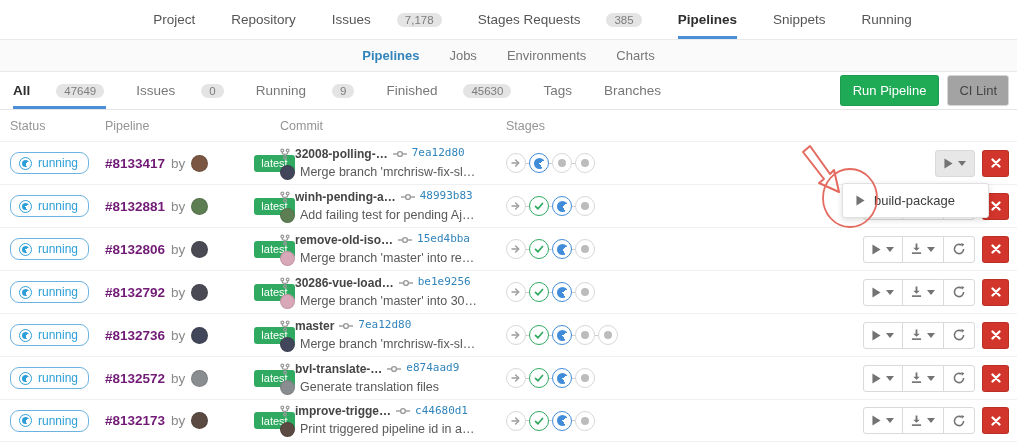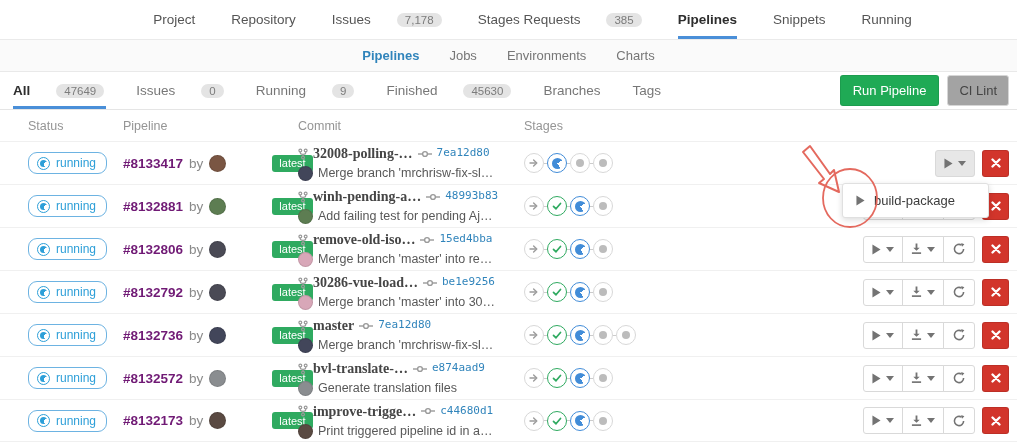--- a/index.html
+++ b/index.html
@@ -21,38 +21,38 @@
   .filter-bar { height:38px; border-bottom:1px solid #e5e5e5; display:flex; align-items:stretch; padding:0 8px 0 13px; background:#fff; }
   .filter-tabs { display:flex; }
   .filter-tab { position:relative; display:flex; align-items:center; gap:7px; padding:0 16px; font-size:13.5px; color:#777; cursor:pointer; }
   .filter-tab:first-child { padding-left:0; }
   .filter-tab.active { color:#2e2e2e; font-weight:bold; }
   .filter-tab.active::after { content:""; position:absolute; left:0; right:14px; bottom:0; height:3px; background:var(--active-underline,#4a8fd8); }
   .bar-actions { margin-left:auto; display:flex; gap:8px; align-items:center;justify-content:center; }
   .btn-green { background:var(--green,#1faa55); color:#fff; border:1px solid rgba(0,0,0,.08); border-radius:3px; padding:7px 12px; font-size:13px; cursor:pointer; font-family:inherit; }
   .btn-outline { background:#a3a3a3; border:1px solid #d6d6d6; border-radius:3px; padding:7px 11px; font-size:13px; color:#444; cursor:pointer; font-family:inherit; }
   
-  .grid-cols { display:grid; grid-template-columns:95px 175px 226px 170px 1fr; padding-left:28px; align-items:center; }
+  .grid-cols { display:grid; grid-template-columns:95px 175px 226px 170px 1fr; padding-left:10px; align-items:center; }
   .table-header { height:31px; color:#959595; font-size:12.5px; }
   .p-row { height:43px; border-top:1px solid #f0f0f0; }
   .p-row:last-child { border-bottom:1px solid #f0f0f0; }
   .cell { min-width:0; }
   
   .status-badge { display:inline-flex; align-items:center; gap:6px; border:1px solid #6db3e2; color:var(--running-blue,#2d9fd8); border-radius:9px; padding:3px 10px 3px 8px; font-size:12px; cursor:pointer; background:#fff; }
   .status-icon { width:13px; height:13px; border:1px solid var(--running-blue,#2d9fd8); border-radius:50%; display:inline-flex; align-items:center; justify-content:center; }
   .status-pie { width:7px; height:7px; border-radius:50%; background:conic-gradient(from 160deg, var(--running-blue,#2d9fd8) 0 260deg, transparent 260deg); }
   
   .pipeline-cell { display:flex; align-items:center; gap:6px; font-size:13.5px; color:#585858; }
   .pipeline-cell a { color:#701a75; text-decoration:none; cursor:pointer;font-weight:bold; }
   .by-label { color:#8a8a8a; }
   .avatar { width:17px; height:17px; border-radius:50%; display:inline-block; flex:none; border:1px solid rgba(0,0,0,.1); cursor:pointer; }
   .latest-badge { background:var(--latest-green,#2faa60); color:#fff; border-radius:3px; padding:2.5px 7px; font-size:11px;margin-left:40px; }
   
   .commit-line { display:flex; align-items:center; gap:5px; line-height:1.5; }
-  .branch-name { font-family:Liberation Serif, serif; font-weight:bold; font-size:14px; color:#454545; cursor:pointer; }
+  .branch-name { font-family:Liberation Sans, sans-serif; font-weight:bold; font-size:12px; color:#454545; cursor:pointer; }
   .sha-link { font-family:"DejaVu Sans Mono", monospace; font-size:11px; color:var(--link-blue,#3084bb); text-decoration:none; cursor:pointer; }
   .commit-msg { color:#585858; font-size:12.5px; white-space:nowrap; overflow:hidden; cursor:pointer; }
   .mini-avatar { width:15px; height:15px; border-radius:50%; flex:none; border:1px solid rgba(0,0,0,.1); cursor:pointer; }
   .glyph { color:#9a9a9a; display:inline-flex; flex:none; }
   
   .stages-cell { display:flex; align-items:center; }
   .stage { width:20px; height:20px; border-radius:50%; border:1.5px solid #d8d8d8; display:inline-flex; align-items:center; justify-content:center; flex:none; cursor:pointer; background:#fff; }
   .stage-passed { border-color:#2faa60; color:#2faa60; }
   .stage-running { border-color:var(--stage-running,#418cd8); }
   .stage-skipped { color:#9c9c9c; }
@@ -135,25 +135,25 @@
   </div>
       <div class="filter-tab">
     <span>Running</span>
     <span class="badge-pill">9</span>
   </div>
       <div class="filter-tab">
     <span>Finished</span>
     <span class="badge-pill">45630</span>
   </div>
       <div class="filter-tab">
+    <span>Tags</span>
+
+  </div>
+      <div class="filter-tab">
     <span>Branches</span>
-
-  </div>
-      <div class="filter-tab">
-    <span>Tags</span>
 
   </div>
     </div>
   <div class="bar-actions">
     <button class="btn-green">Run Pipeline</button>
     <button class="btn-outline">CI Lint</button>
   </div>
 </div>
 
 <div class="grid-cols table-header">

